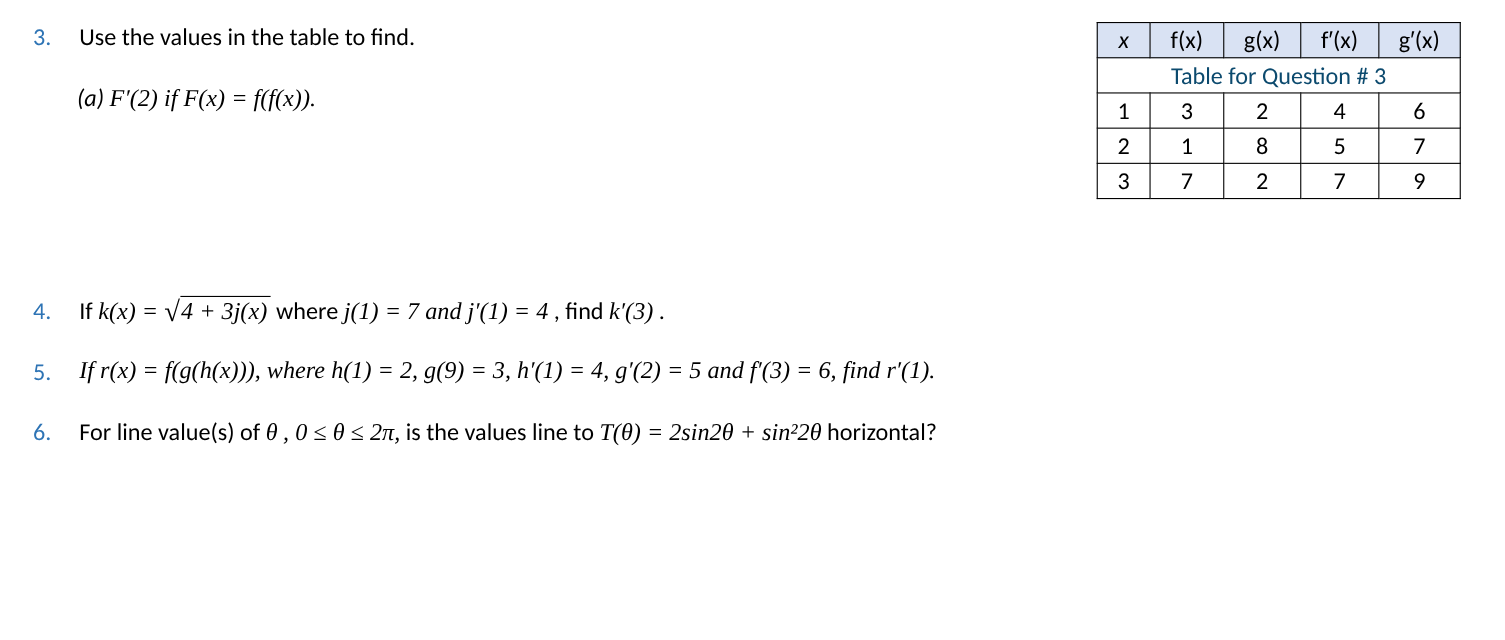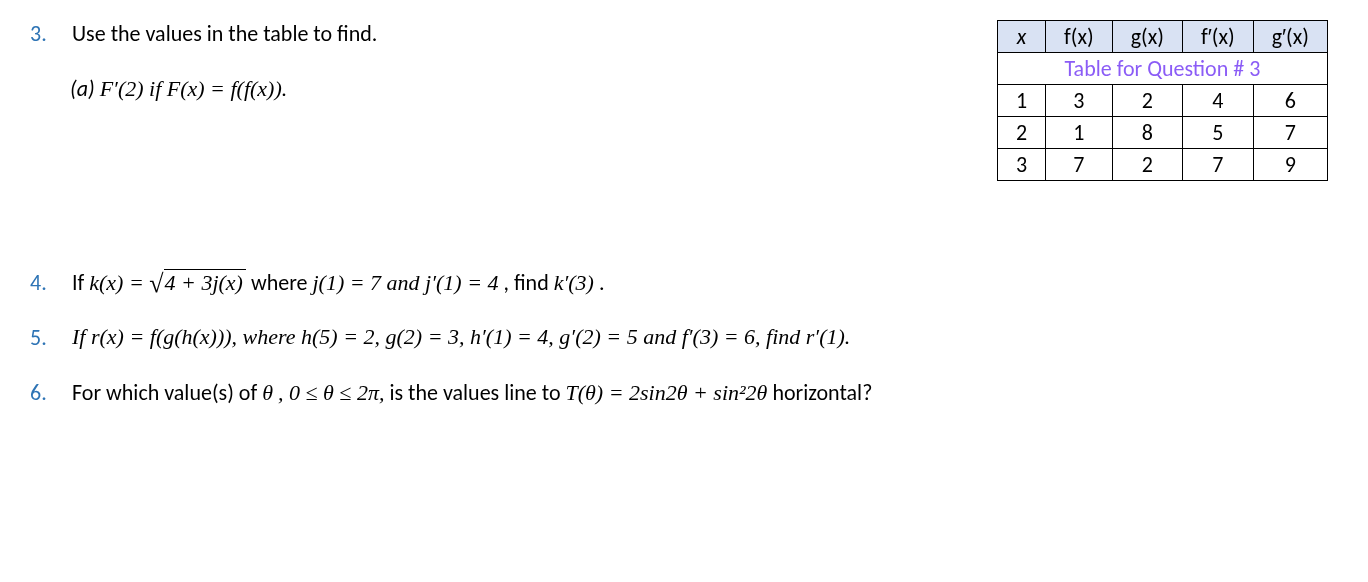--- a/index.html
+++ b/index.html
@@ -48,21 +48,21 @@
       font-size: 22px;
       margin-right: 10px;
     }
     table.data th, table.data td {
       border: 1.5px solid #000;
       padding: 2px 18px;
       text-align: center;
       font-weight: normal;
     }
     table.data .title-row td {
-      color: #8b5cf6;
+      color: #0c4a6e;
       font-weight: normal;
       border-bottom: 1.5px solid #000;
     }
     table.data thead th {
       background: #d9e2f3;
     }
     table.data thead th:first-child {
       font-style: italic;
     }
     .math { font-family: "Cambria Math", "Times New Roman", serif; font-style: italic; }
@@ -162,29 +162,29 @@
       <span>, find </span>
       <span class="math">k′(3)</span>
       <span>.</span>
     </div>
   </div>
 </div>
 
 <div class="question">
   <div class="q-row">
     <div class="q-num">5.</div>
-    <div class="q-body math">If  r(x) = f(g(h(x))), where  h(5) = 2, g(2) = 3, h′(1) = 4, g′(2) = 5  and f′(3) = 6, find r′(1).</div>
+    <div class="q-body math">If  r(x) = f(g(h(x))), where  h(1) = 2, g(9) = 3, h′(1) = 4, g′(2) = 5  and f′(3) = 6, find r′(1).</div>
   </div>
 </div>
 
 <div class="question">
   <div class="q-row">
     <div class="q-num">6.</div>
     <div class="q-body">
-      <span>For which value(s) of </span>
+      <span>For line value(s) of </span>
       <span class="math">θ</span>
       <span class="math">,  0 ≤ θ ≤ 2π,</span>
       <span>  is the values line to </span>
       <span class="math">T(θ) = 2sin2θ + sin²2θ</span>
       <span>  horizontal?</span>
     </div>
   </div>
 </div>
 
 </body></html>

